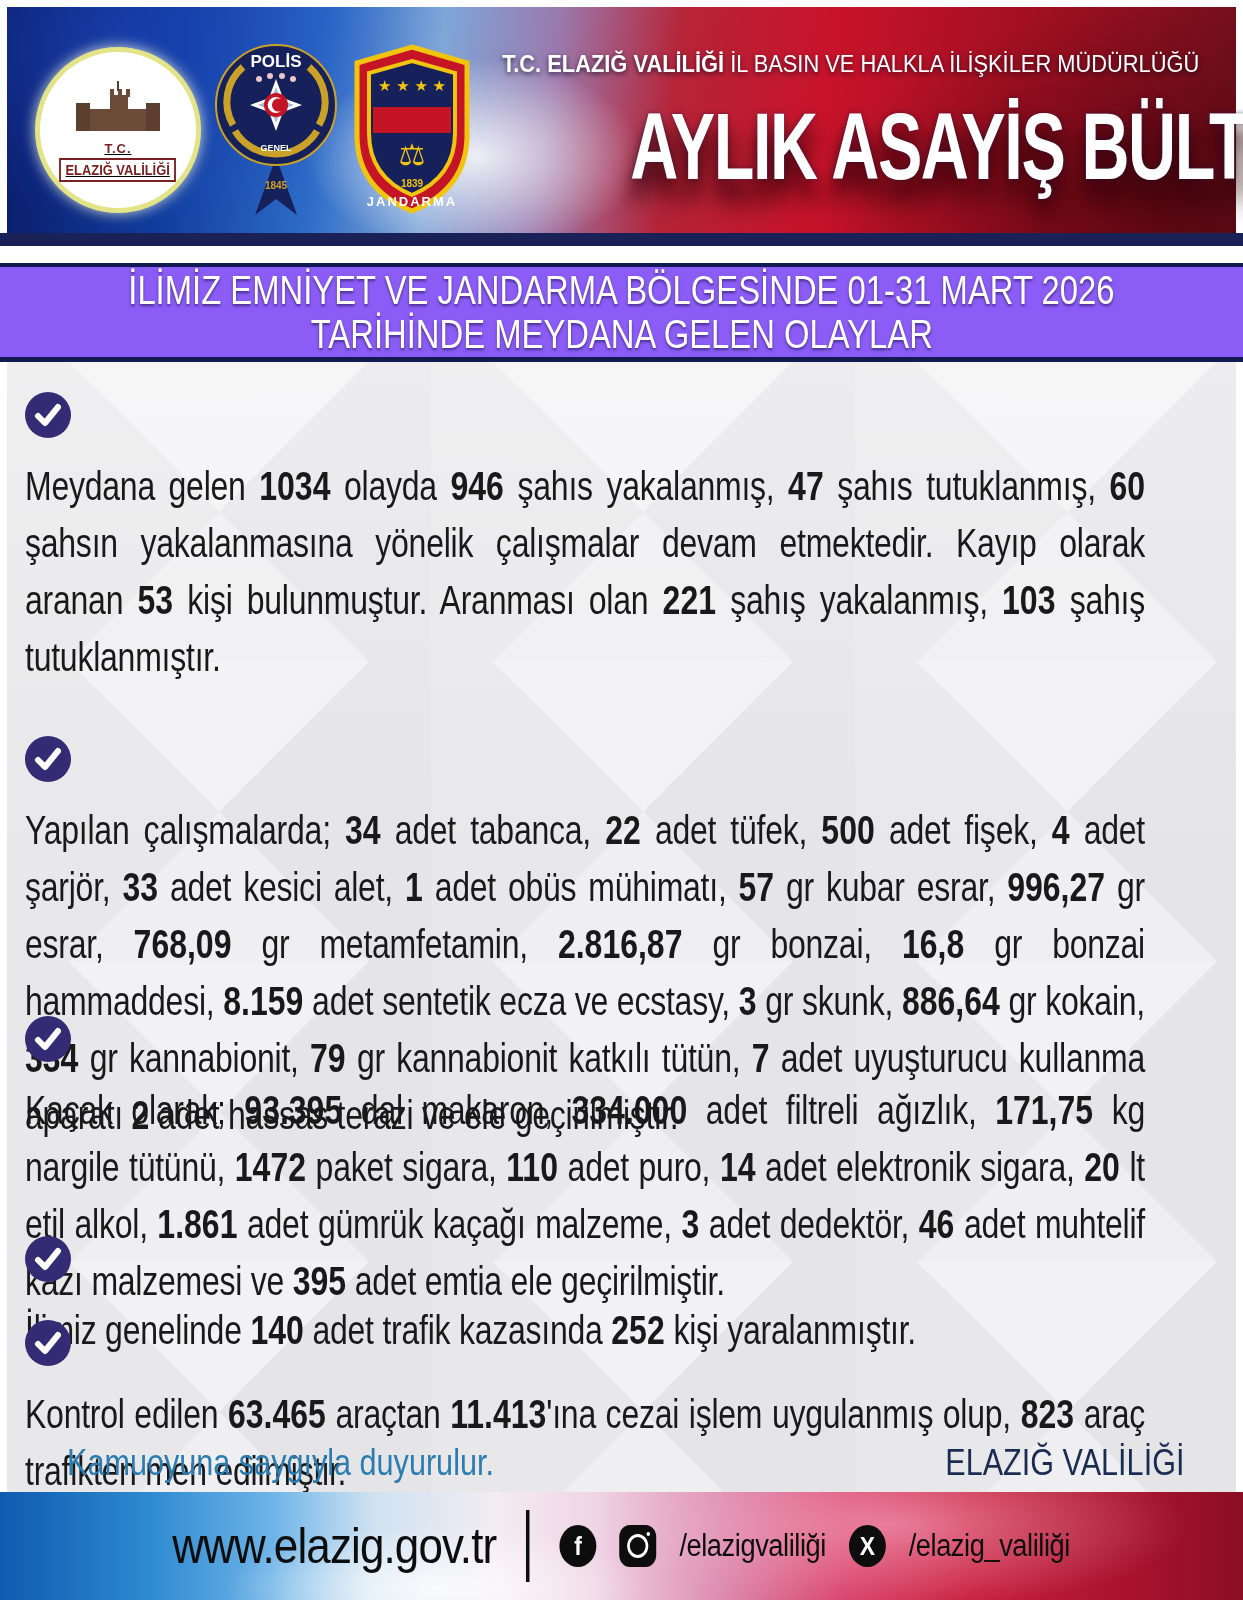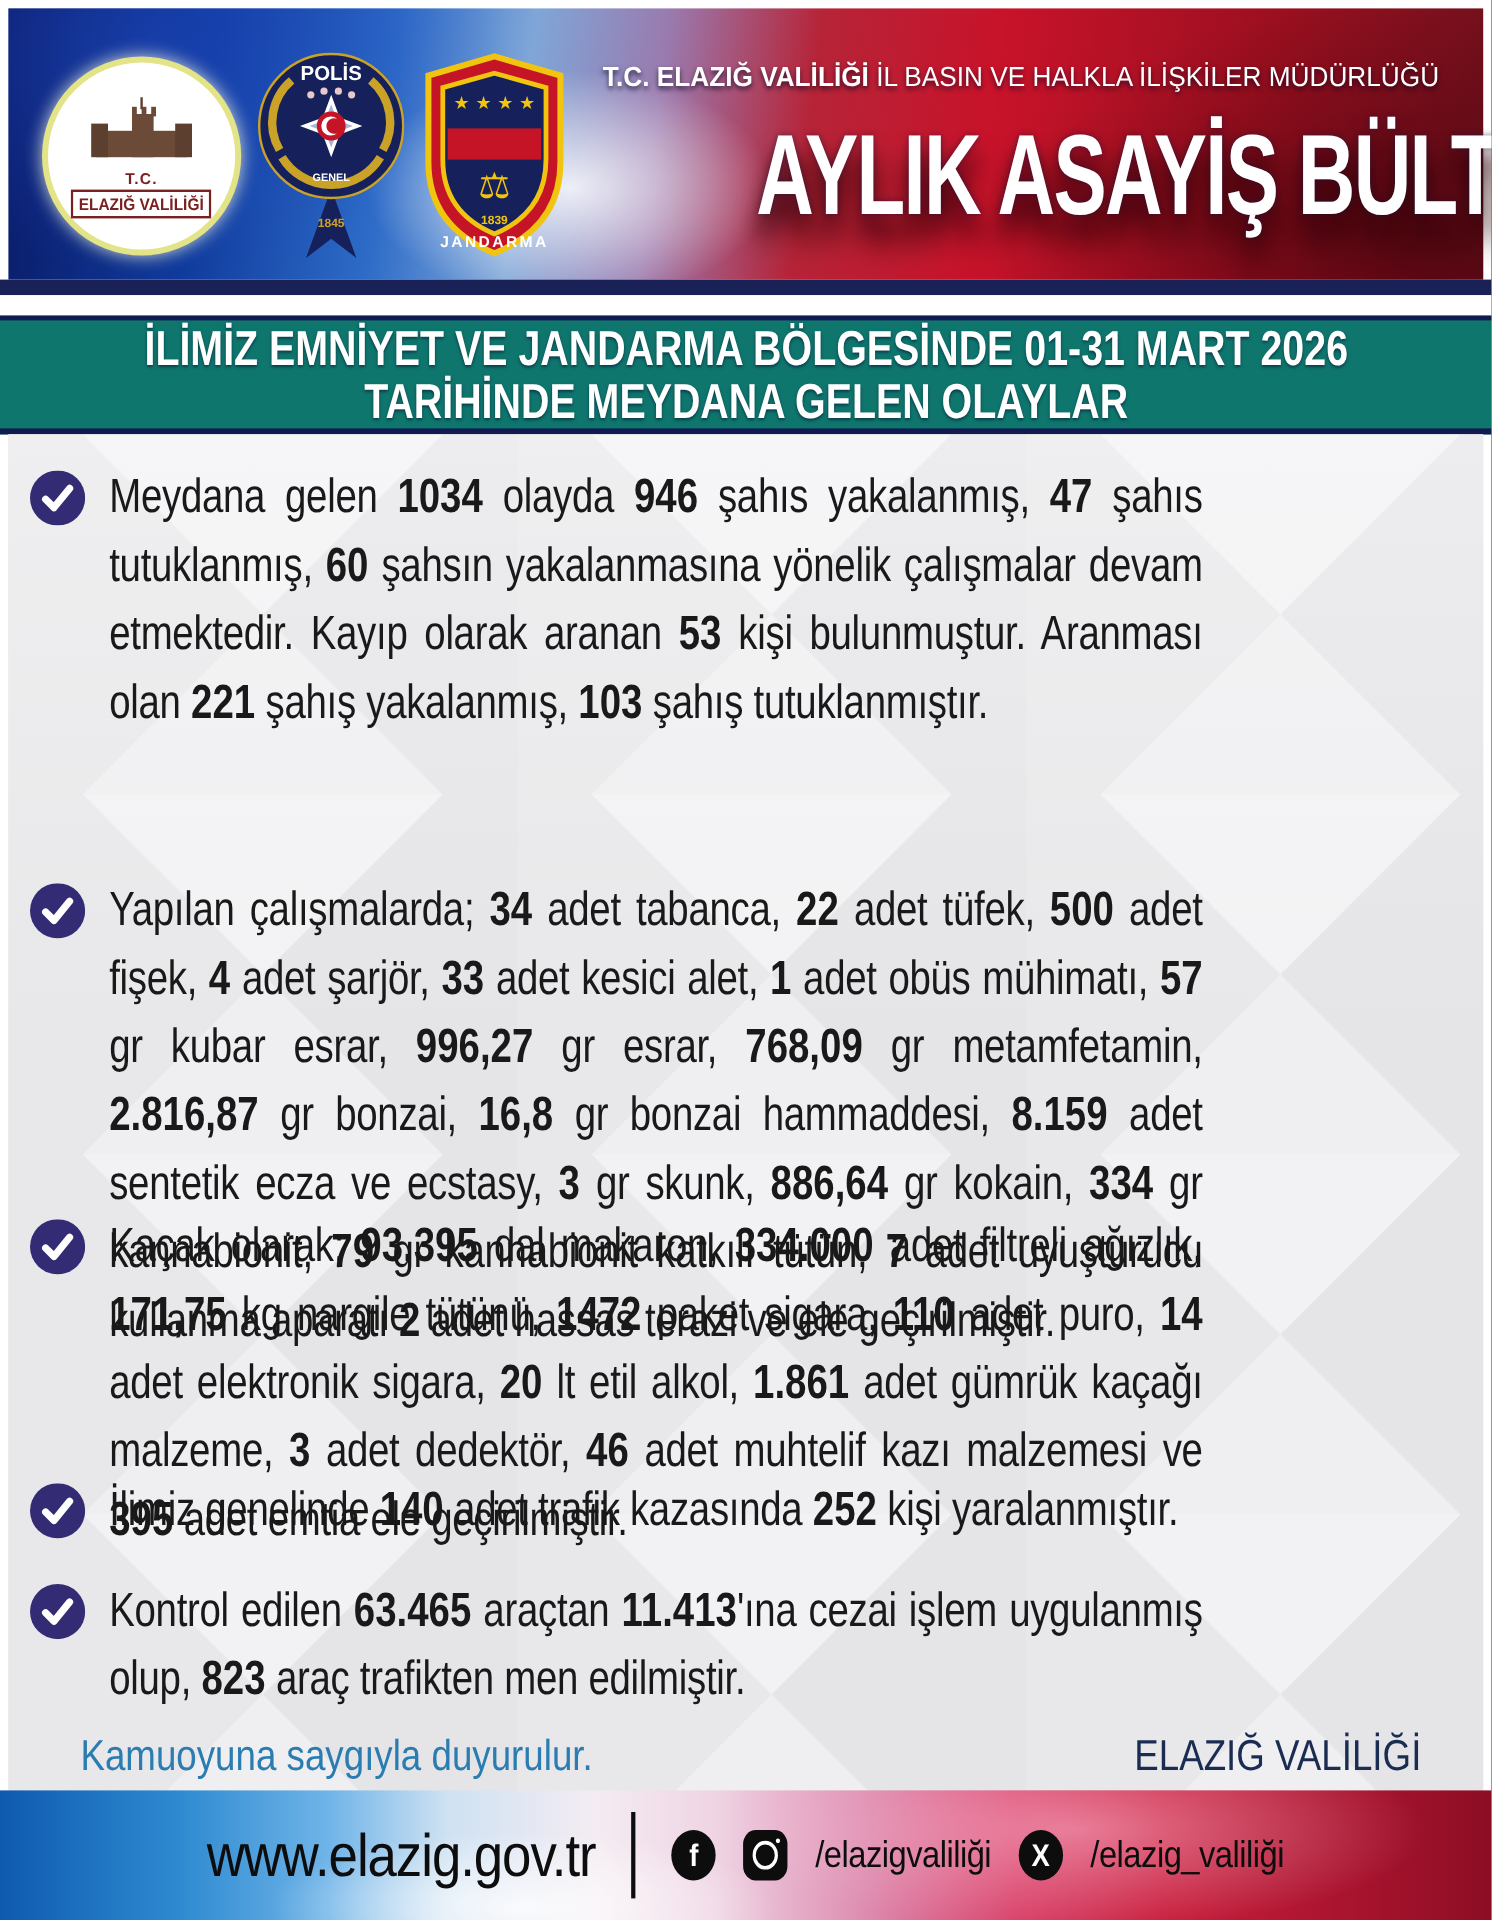--- a/index.html
+++ b/index.html
@@ -16,20 +16,21 @@
       radial-gradient(ellipse 420px 260px at 10% 15%, rgba(30,70,190,.55), rgba(0,0,0,0) 70%),
       radial-gradient(ellipse 500px 300px at 95% 90%, rgba(60,0,10,.55), rgba(0,0,0,0) 70%),
       linear-gradient(97deg,#0a1a66 0%,#103c9e 14%,#2e6cc8 26%,#7fa6d8 35%,#9a7aae 44%,#b62438 54%,#c8132a 66%,#9c0f20 84%,#70101c 100%);
   }
   .logo-row{position:absolute;top:32px;left:28px;display:flex;align-items:center;gap:14px;}
   .valilik-logo{
     width:156px;height:156px;border-radius:50%;
     background:#ffffff;border:5px solid #e3e388;
     display:flex;flex-direction:column;align-items:center;justify-content:center;
     box-shadow:0 0 14px rgba(255,255,230,.8);
+    text-decoration:underline;
   }
   .valilik-tc{color:#7a2020;font-weight:bold;font-size:13px;letter-spacing:1px;}
   .valilik-name{
     color:#7a2020;font-weight:bold;font-size:14px;margin-top:2px;
     border:2px solid #7a2020;padding:2px 5px;white-space:nowrap;
     transform:scaleX(.92);
   }
   
   .head-text{position:absolute;left:468px;right:10px;top:44px;text-align:center;color:#fff;}
   .ministry{
@@ -39,37 +40,37 @@
   .ministry b{font-weight:bold;}
   .main-title{
     margin-top:14px;font-size:95px;font-weight:bold;white-space:nowrap;
     display:inline-block;transform:scaleX(.70);letter-spacing:-2px;
     text-shadow:0 0 6px rgba(20,20,60,.55), 0 16px 22px rgba(50,0,12,.75), 0 28px 28px rgba(50,0,12,.5);
   }
   
   .strip-navy{position:absolute;top:233px;left:0;right:0;height:13px;background:#1a2157;}
   .strip-white{position:absolute;top:246px;left:0;right:0;height:17px;background:#ffffff;}
   .banner{
-    position:absolute;top:263px;left:0;right:0;height:90px;background:#0f766e;
+    position:absolute;top:263px;left:0;right:0;height:90px;background:#8b5cf6;
     border-top:4px solid #121a52;border-bottom:5px solid #121a52;
     display:flex;flex-direction:column;align-items:center;justify-content:center;
-    color:#fff;font-weight:bold;text-align:center;
+    color:#fff;font-weight:normal;text-align:center;
   }
   .banner-line{white-space:nowrap;display:block;transform:scaleX(.80);font-size:41px;line-height:44px;
     text-shadow:0 2px 3px rgba(0,0,40,.5);}
   
   .body-area{
     position:absolute;top:362px;left:7px;right:7px;height:1132px;
     background-color:#ebebec;
     background-image:
       linear-gradient(rgba(255,255,255,.30), rgba(255,255,255,0) 45%),
       conic-gradient(from 315deg at 50% 50%, #f2f2f4 0deg 90deg, #e5e5e8 90deg 180deg, #efeff1 180deg 270deg, #e8e8ea 270deg 360deg);
     background-size:auto,424px 300px;
   }
-  .bullet{position:absolute;left:18px;right:6px;display:flex;align-items:flex-start;gap:20px;}
+  .bullet{position:absolute;left:18px;right:6px;display:flex;align-items:flex-start;gap:20px;flex-direction:column;}
   .check{flex:0 0 46px;width:46px;height:46px;margin-top:6px;}
   .btext{
     width:1400px;transform:scaleX(.80);transform-origin:left top;
     font-size:40px;line-height:57px;color:#191919;
     text-align:justify;letter-spacing:-.3px;
   }
   .btext .num{font-weight:bold;letter-spacing:0;}
   .b1{top:24px;}  .b2{top:246px;} .b3{top:340px;margin-top:28px;}
   .b4{top:648px;} .b5{top:868px;} .b6{top:952px;}
   .signoff-left{

